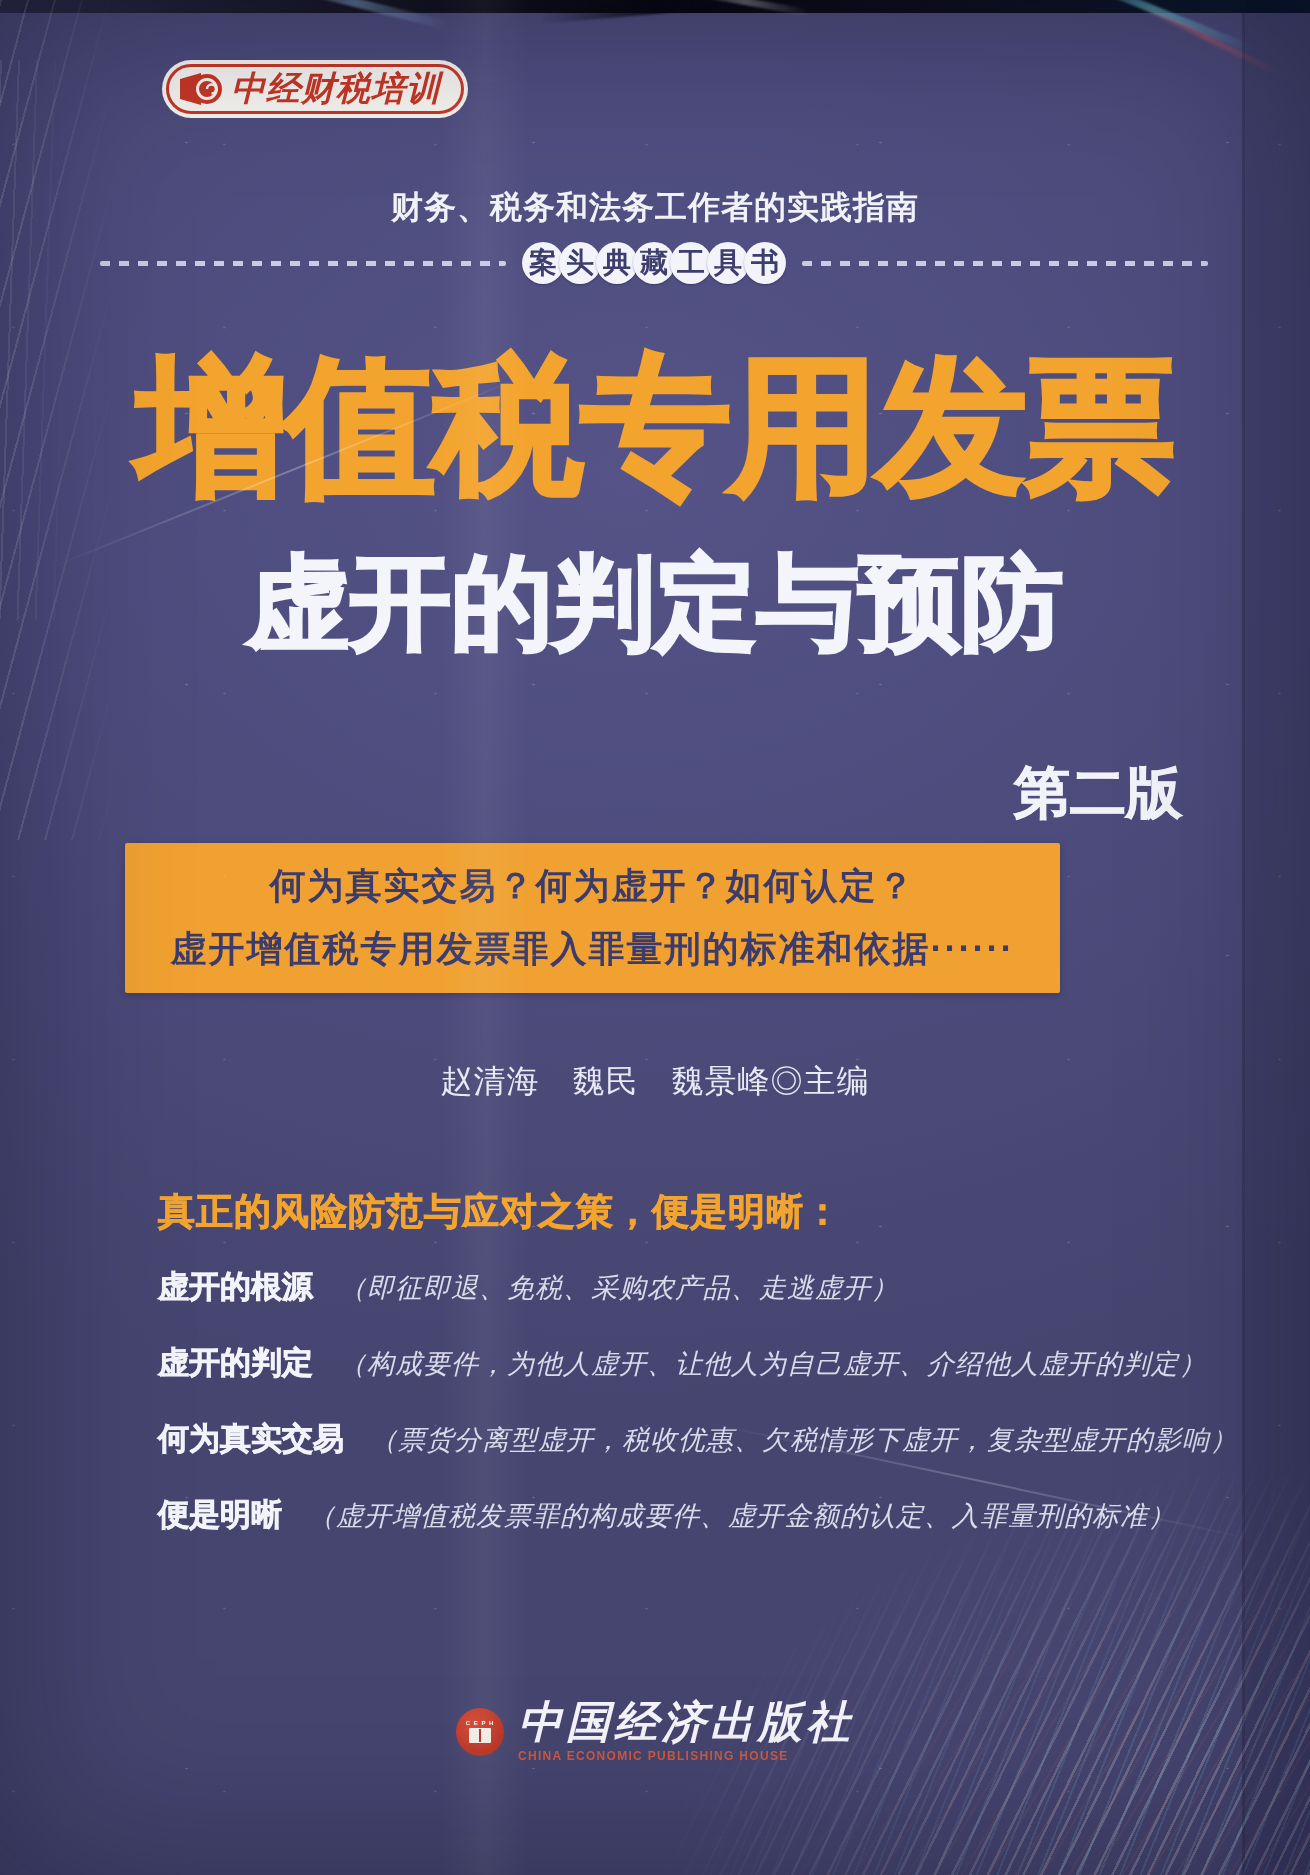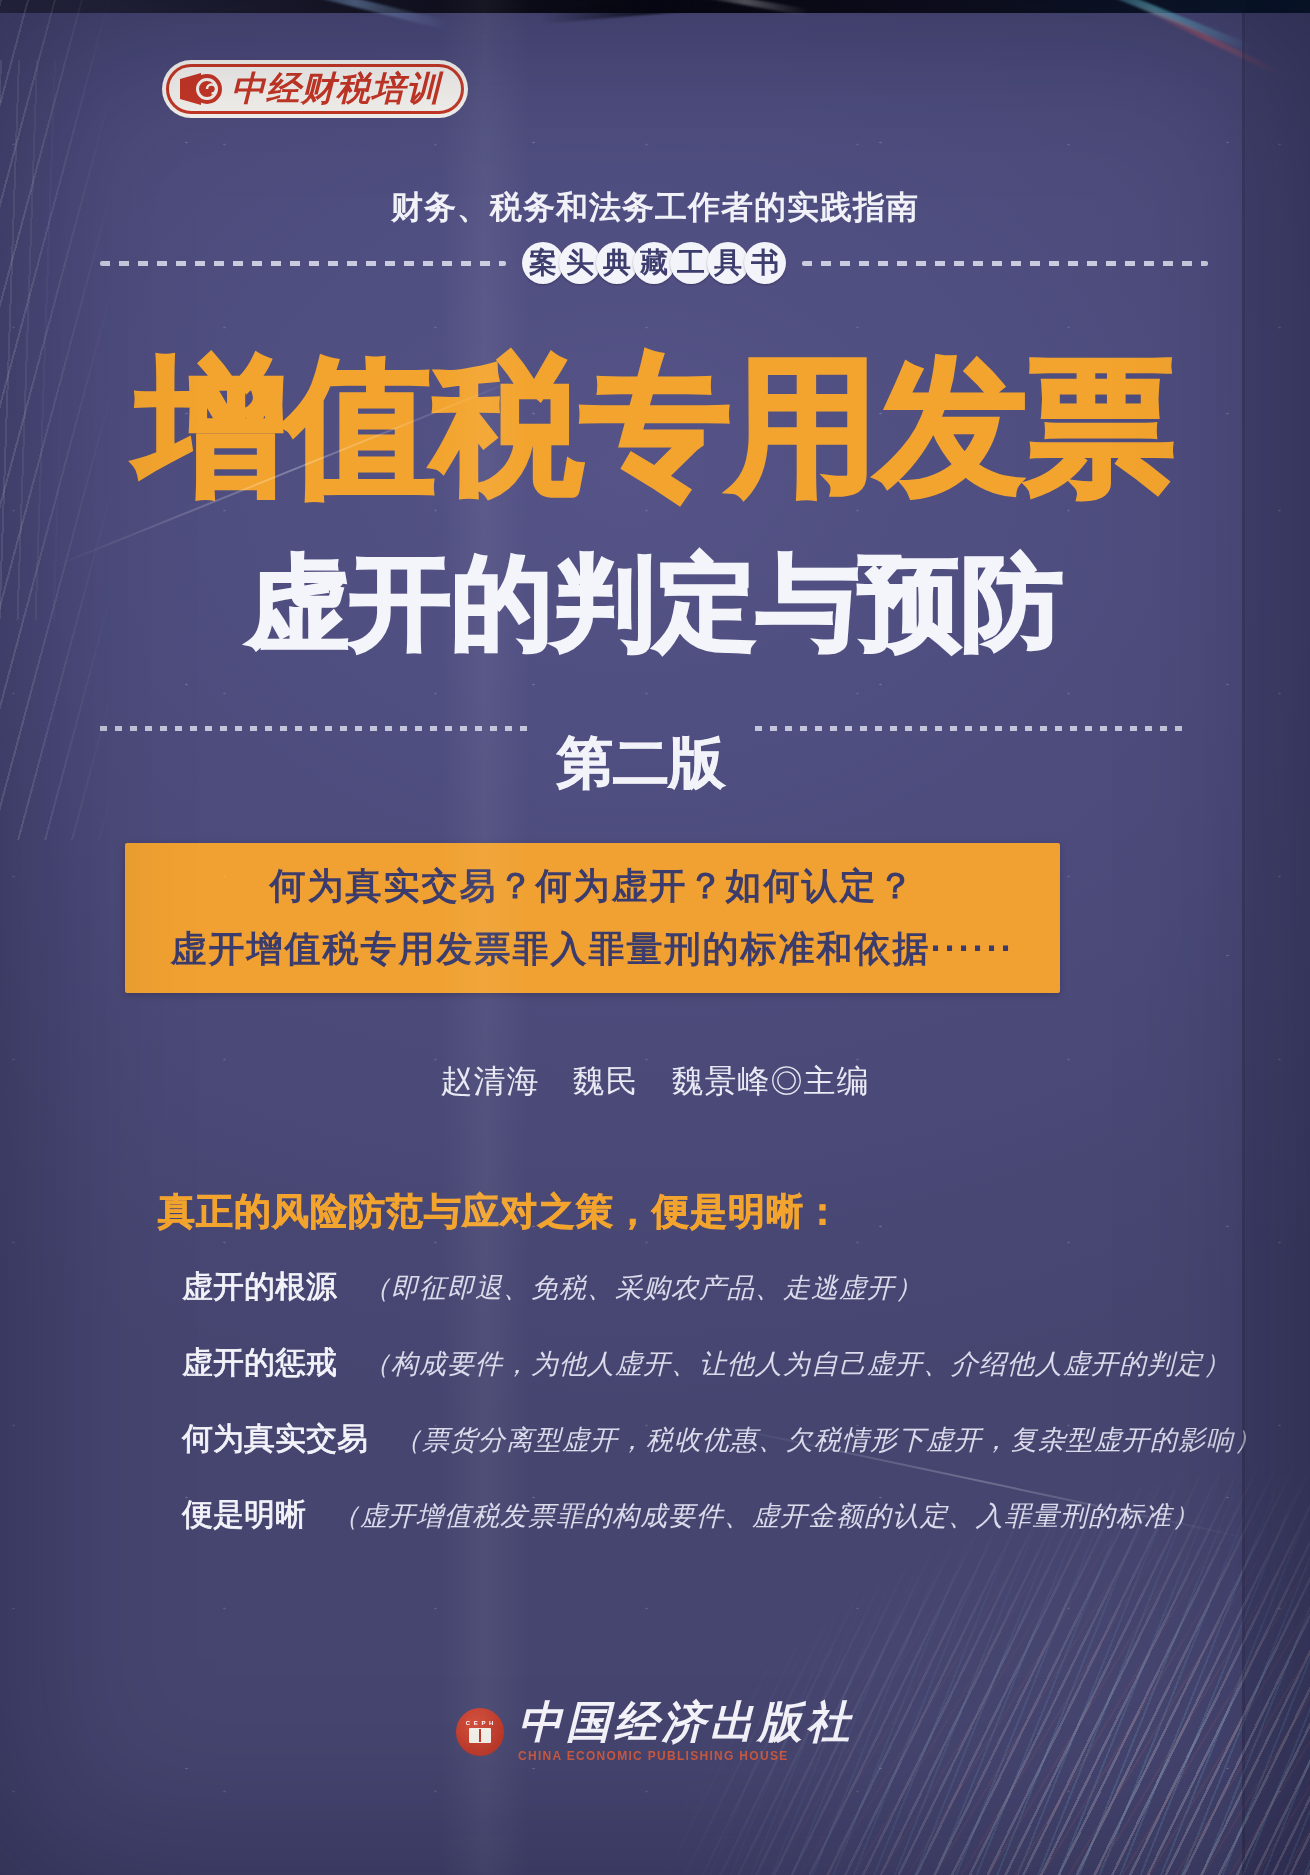--- a/index.html
+++ b/index.html
@@ -37,21 +37,21 @@
   
   .main-title { position:absolute; left:0; right:0; top:348px; text-align:center;
     color:#f3a42e; font-size:150px; font-weight:900; line-height:1.05;
     letter-spacing:-2px; -webkit-text-stroke:4px #f3a42e; white-space:nowrap; }
   .sub-title { position:absolute; left:0; right:0; top:543px; text-align:center;
     color:#f4f4fb; font-size:102px; font-weight:900; line-height:1.18;
     letter-spacing:0; -webkit-text-stroke:3px #f4f4fb; white-space:nowrap; }
 
   
   .edition-row { position:absolute; left:100px; right:128px; top:726px; height:64px;
-    display:flex; align-items:flex-start; gap:30px; }
+    display:flex; align-items:flex-end; gap:30px;flex-direction:column; }
   .dash-sm { flex:1; height:5px; opacity:.85;
     background:repeating-linear-gradient(90deg,#d9d9ea 0 7px, transparent 7px 15px); }
   .edition-label { color:#f2f2f9; font-size:56px; font-weight:800;
     -webkit-text-stroke:1px #f2f2f9; white-space:nowrap; }
 
   
   .hl-box { position:absolute; left:125px; top:843px; width:935px; height:150px;
     background:#f0a131; display:flex; flex-direction:column; align-items:center;
     justify-content:center; gap:14px; border-radius:2px;
     box-shadow:0 2px 6px rgba(20,20,50,.25); }
@@ -62,22 +62,22 @@
   .byline { position:absolute; left:0; right:0; top:1060px; text-align:center;
     color:#e9e9f4; font-size:32px; font-weight:500; letter-spacing:1px; }
 
   
   .features { position:absolute; left:158px; top:1190px; width:1080px; }
   .features-heading { color:#f3a42e; font-size:37px; font-weight:800;
     letter-spacing:1px; line-height:44px; -webkit-text-stroke:.8px #f3a42e;
     white-space:nowrap; }
   .feature-item { display:flex; align-items:baseline; gap:26px; margin-top:31px;
     line-height:44px; }
-  .feature-label { color:#f3f3fa; font-size:31px; font-weight:400;
-    -webkit-text-stroke:.8px #f3f3fa; white-space:nowrap;margin-left:24px; }
+  .feature-label { color:#f3f3fa; font-size:31px; font-weight:700;
+    -webkit-text-stroke:.8px #f3f3fa; white-space:nowrap; }
   .feature-desc { color:#e2e2f1; font-size:27px; font-weight:400; font-style:italic;
     font-family:"DejaVu Serif", serif; letter-spacing:1px; opacity:.95;
     white-space:nowrap; }
 
   
   .publisher { position:absolute; left:0; right:0; top:1700px; display:flex;
     justify-content:center; align-items:center; gap:14px; }
   .seal { width:48px; height:48px; border-radius:50%;
     background:radial-gradient(circle at 35% 32%, #d44a36, #b93222 72%);
     display:flex; flex-direction:column; align-items:center; justify-content:center;
@@ -191,21 +191,21 @@
 
   <div class="byline">赵清海　魏民　魏景峰◎主编</div>
 
   <div class="features">
     <div class="features-heading">真正的风险防范与应对之策，便是明晰：</div>
     <div class="feature-item">
       <span class="feature-label">虚开的根源</span>
       <span class="feature-desc">（即征即退、免税、采购农产品、走逃虚开）</span>
     </div>
     <div class="feature-item">
-      <span class="feature-label">虚开的惩戒</span>
+      <span class="feature-label">虚开的判定</span>
       <span class="feature-desc">（构成要件，为他人虚开、让他人为自己虚开、介绍他人虚开的判定）</span>
     </div>
     <div class="feature-item">
       <span class="feature-label">何为真实交易</span>
       <span class="feature-desc">（票货分离型虚开，税收优惠、欠税情形下虚开，复杂型虚开的影响）</span>
     </div>
     <div class="feature-item">
       <span class="feature-label">便是明晰</span>
       <span class="feature-desc">（虚开增值税发票罪的构成要件、虚开金额的认定、入罪量刑的标准）</span>
     </div>

